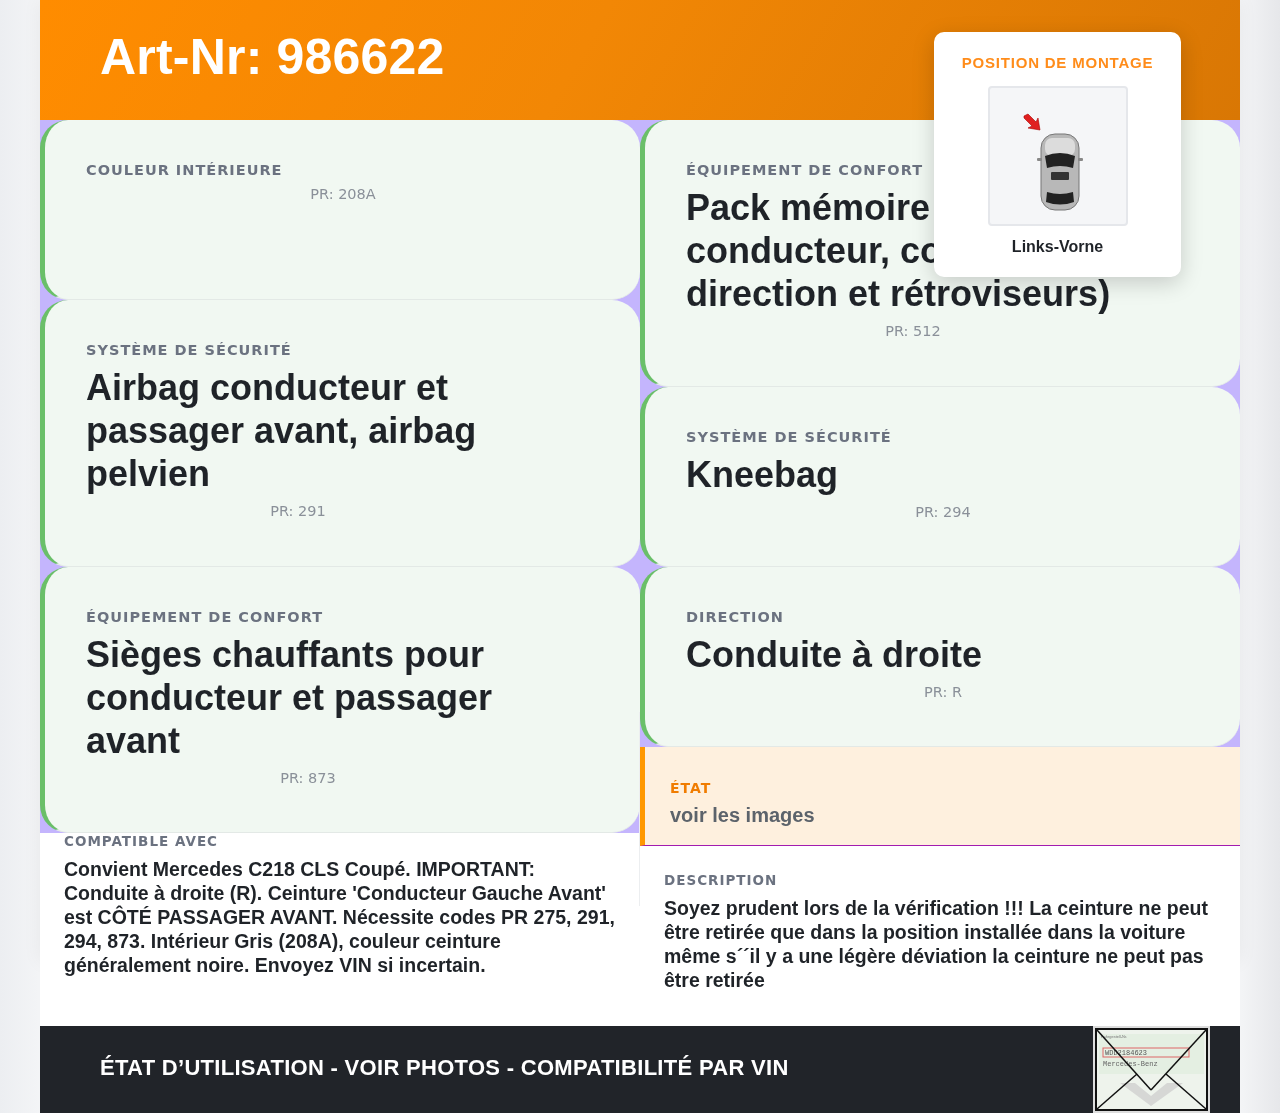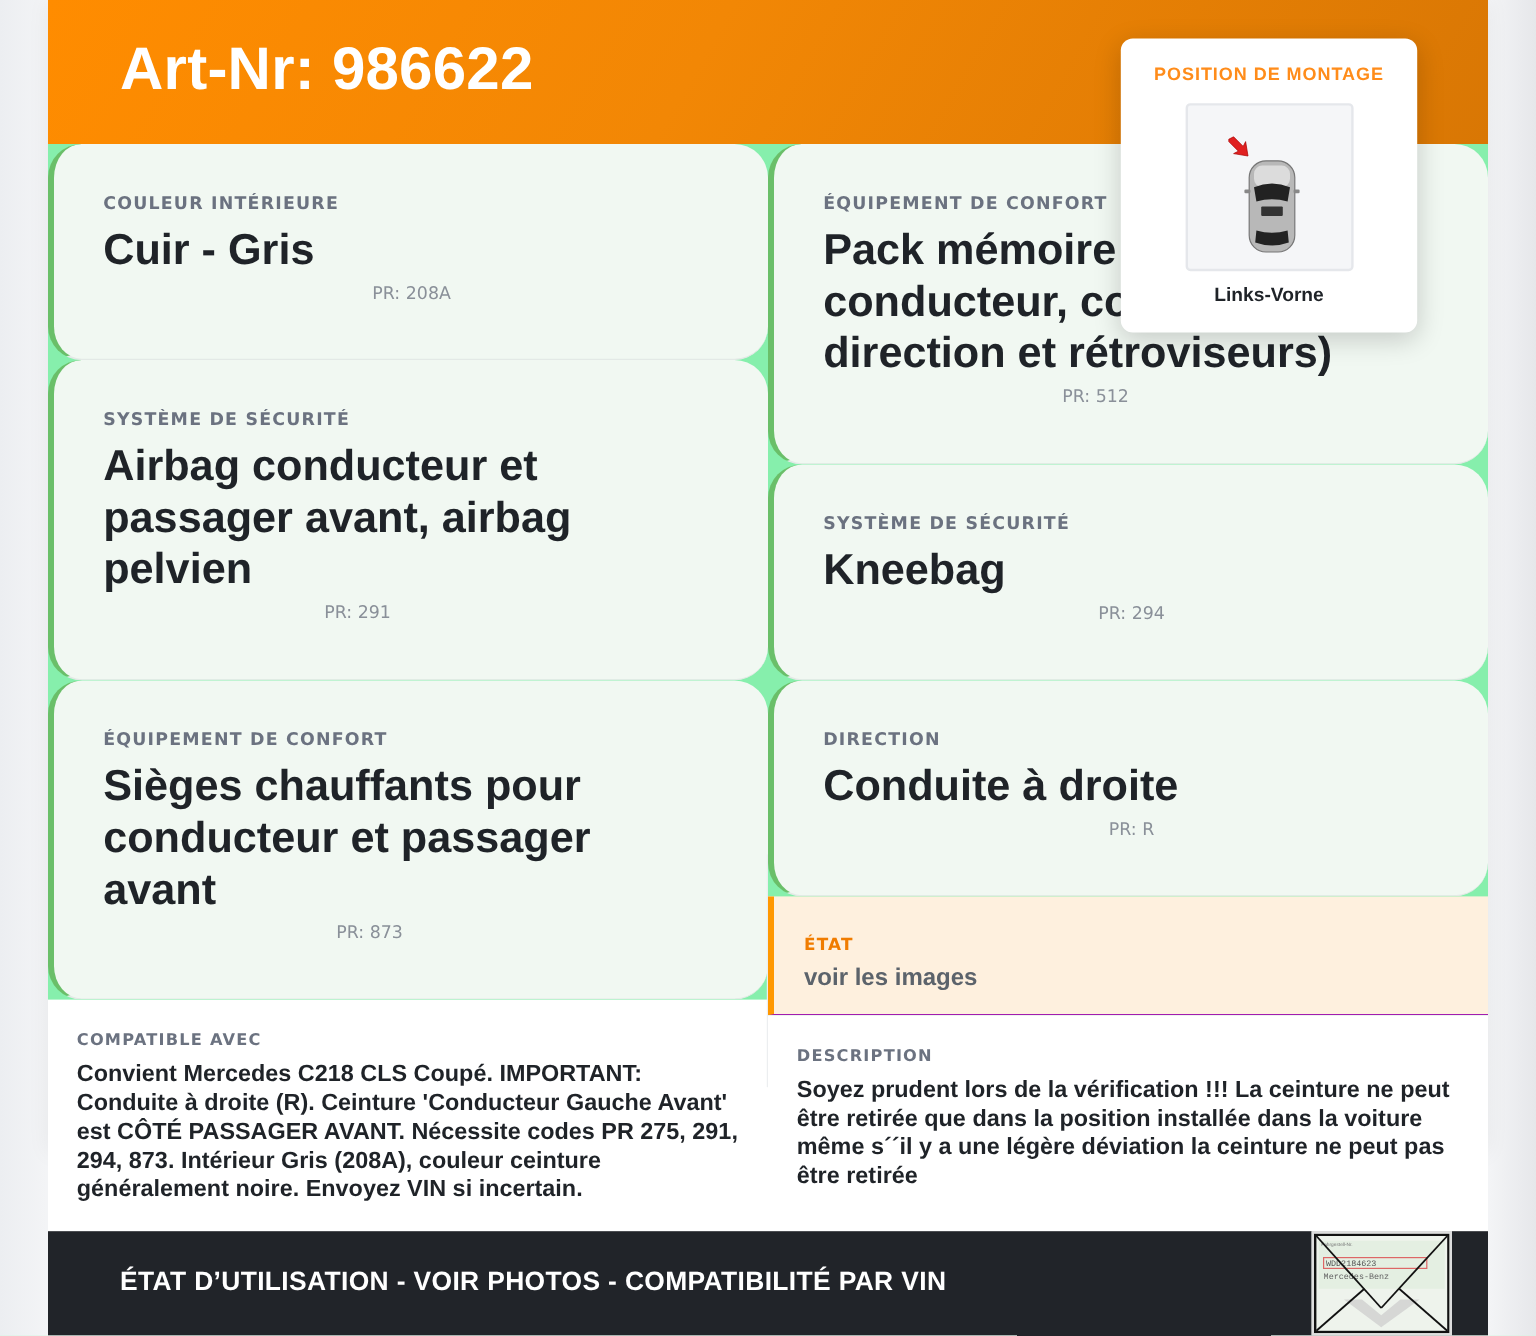--- a/index.html
+++ b/index.html
@@ -4,21 +4,21 @@
 <style>
   * { box-sizing: border-box; margin: 0; padding: 0; }
   html, body { width: 1280px; height: 1113px; overflow: hidden; }
   body {
     background: linear-gradient(90deg, #eceef1 0%, #f3f4f6 3%, #f3f4f6 97%, #e6e7ea 100%);
     font-family: "Liberation Sans", "DejaVu Sans", sans-serif;
     position: relative;
   }
   .page {
     position: absolute; left: 40px; top: 0; width: 1200px; height: 962px;
-    background: #86efac;
+    background: #c4b5fd;
     box-shadow: 0 0 18px rgba(0,0,0,0.06);
   }
   .header {
     height: 120px;
     background: linear-gradient(120deg, #ff8c00 0%, #f28705 45%, #d97704 100%);
     position: relative;
   }
   .header h1 {
     position: absolute; left: 60px; top: 28px;
     color: #ffffff; font-size: 50px; font-weight: 700;
@@ -123,34 +123,33 @@
 
   <div class="header">
     <h1>Art-Nr: 986622</h1>
   </div>
 
   <div class="grid">
 
     <div class="col left">
       <div class="card" style="height:180px; padding-top:42px;">
         <div class="label">COULEUR INTÉRIEURE</div>
-        <div class="value">Cuir - Gris</div>
         <div class="pr">PR: 208A</div>
       </div>
       <div class="card" style="height:267px; padding-top:42px; padding-right:130px;">
         <div class="label">SYSTÈME DE SÉCURITÉ</div>
         <div class="value">Airbag conducteur et passager avant, airbag pelvien</div>
         <div class="pr">PR: 291</div>
       </div>
       <div class="card" style="height:266px; padding-top:42px; padding-right:110px;">
         <div class="label">ÉQUIPEMENT DE CONFORT</div>
         <div class="value">Sièges chauffants pour conducteur et passager avant</div>
         <div class="pr">PR: 873</div>
       </div>
-      <div class="info" style="height:194px; padding-top:26px;">
+      <div class="info" style="height:194px; ">
         <div class="label">COMPATIBLE AVEC</div>
         <div class="text">Convient Mercedes C218 CLS Coupé. IMPORTANT: Conduite à droite (R). Ceinture 'Conducteur Gauche Avant' est CÔTÉ PASSAGER AVANT. Nécessite codes PR 275, 291, 294, 873. Intérieur Gris (208A), couleur ceinture généralement noire. Envoyez VIN si incertain.</div>
       </div>
     </div>
 
     <div class="col right">
       <div class="card" style="height:267px; padding-top:42px; padding-right:100px;">
         <div class="label">ÉQUIPEMENT DE CONFORT</div>
         <div class="value">Pack mémoire (siège conducteur, colonne de direction et rétroviseurs)</div>
         <div class="pr">PR: 512</div>

